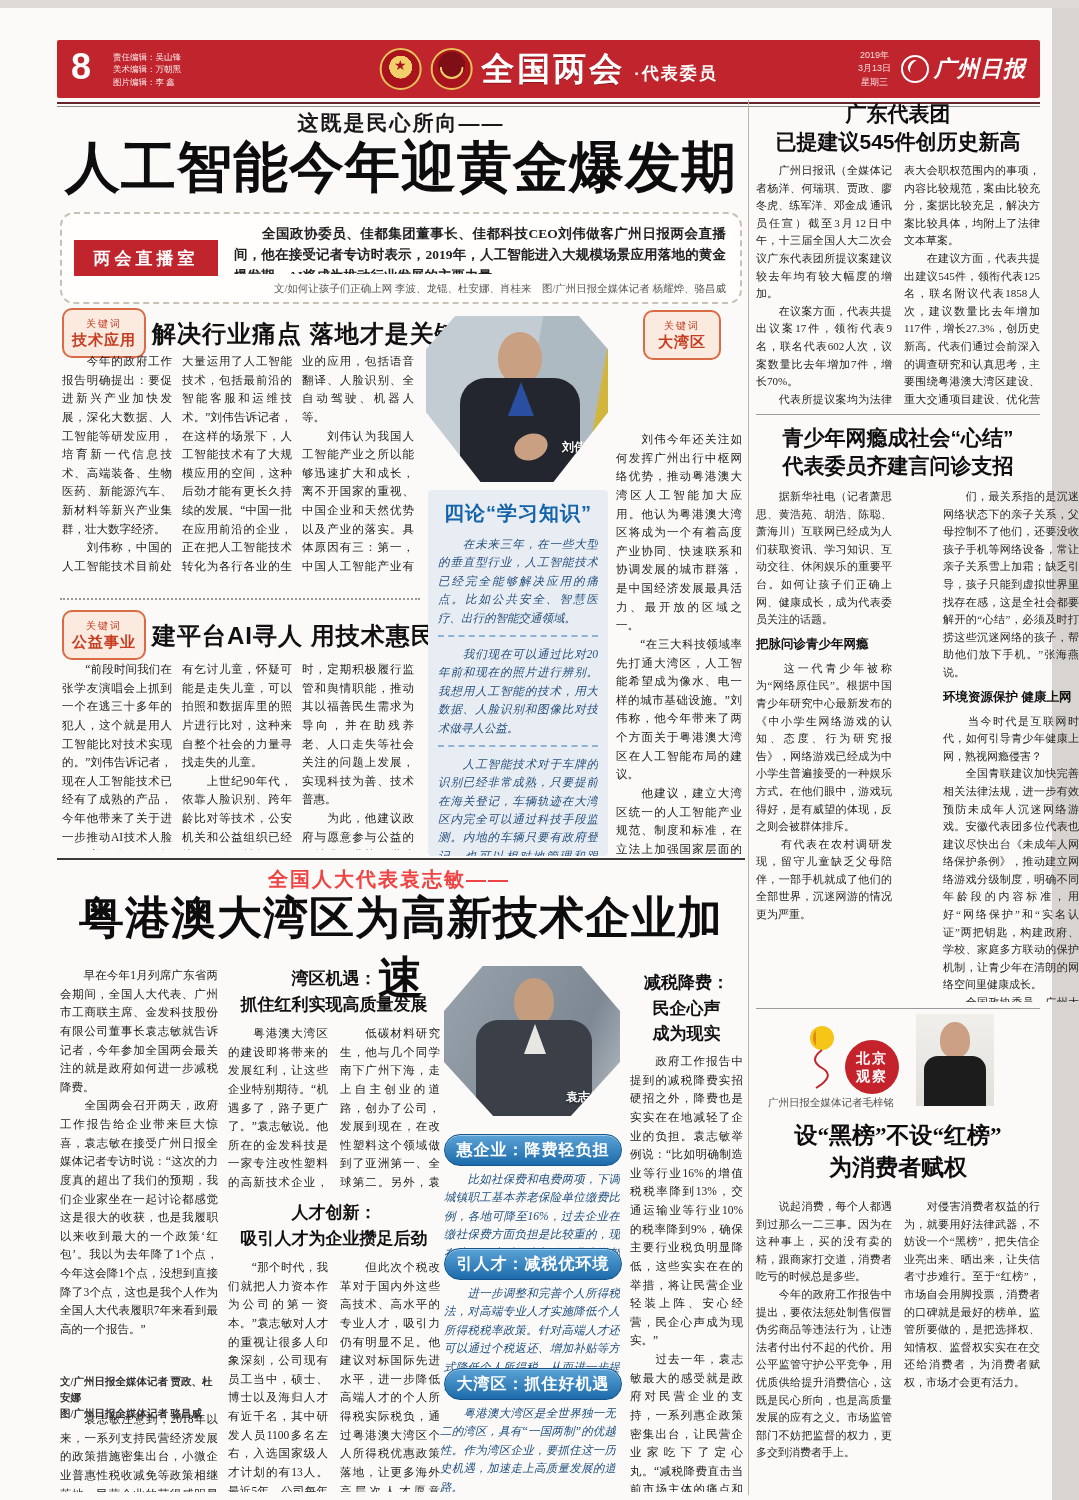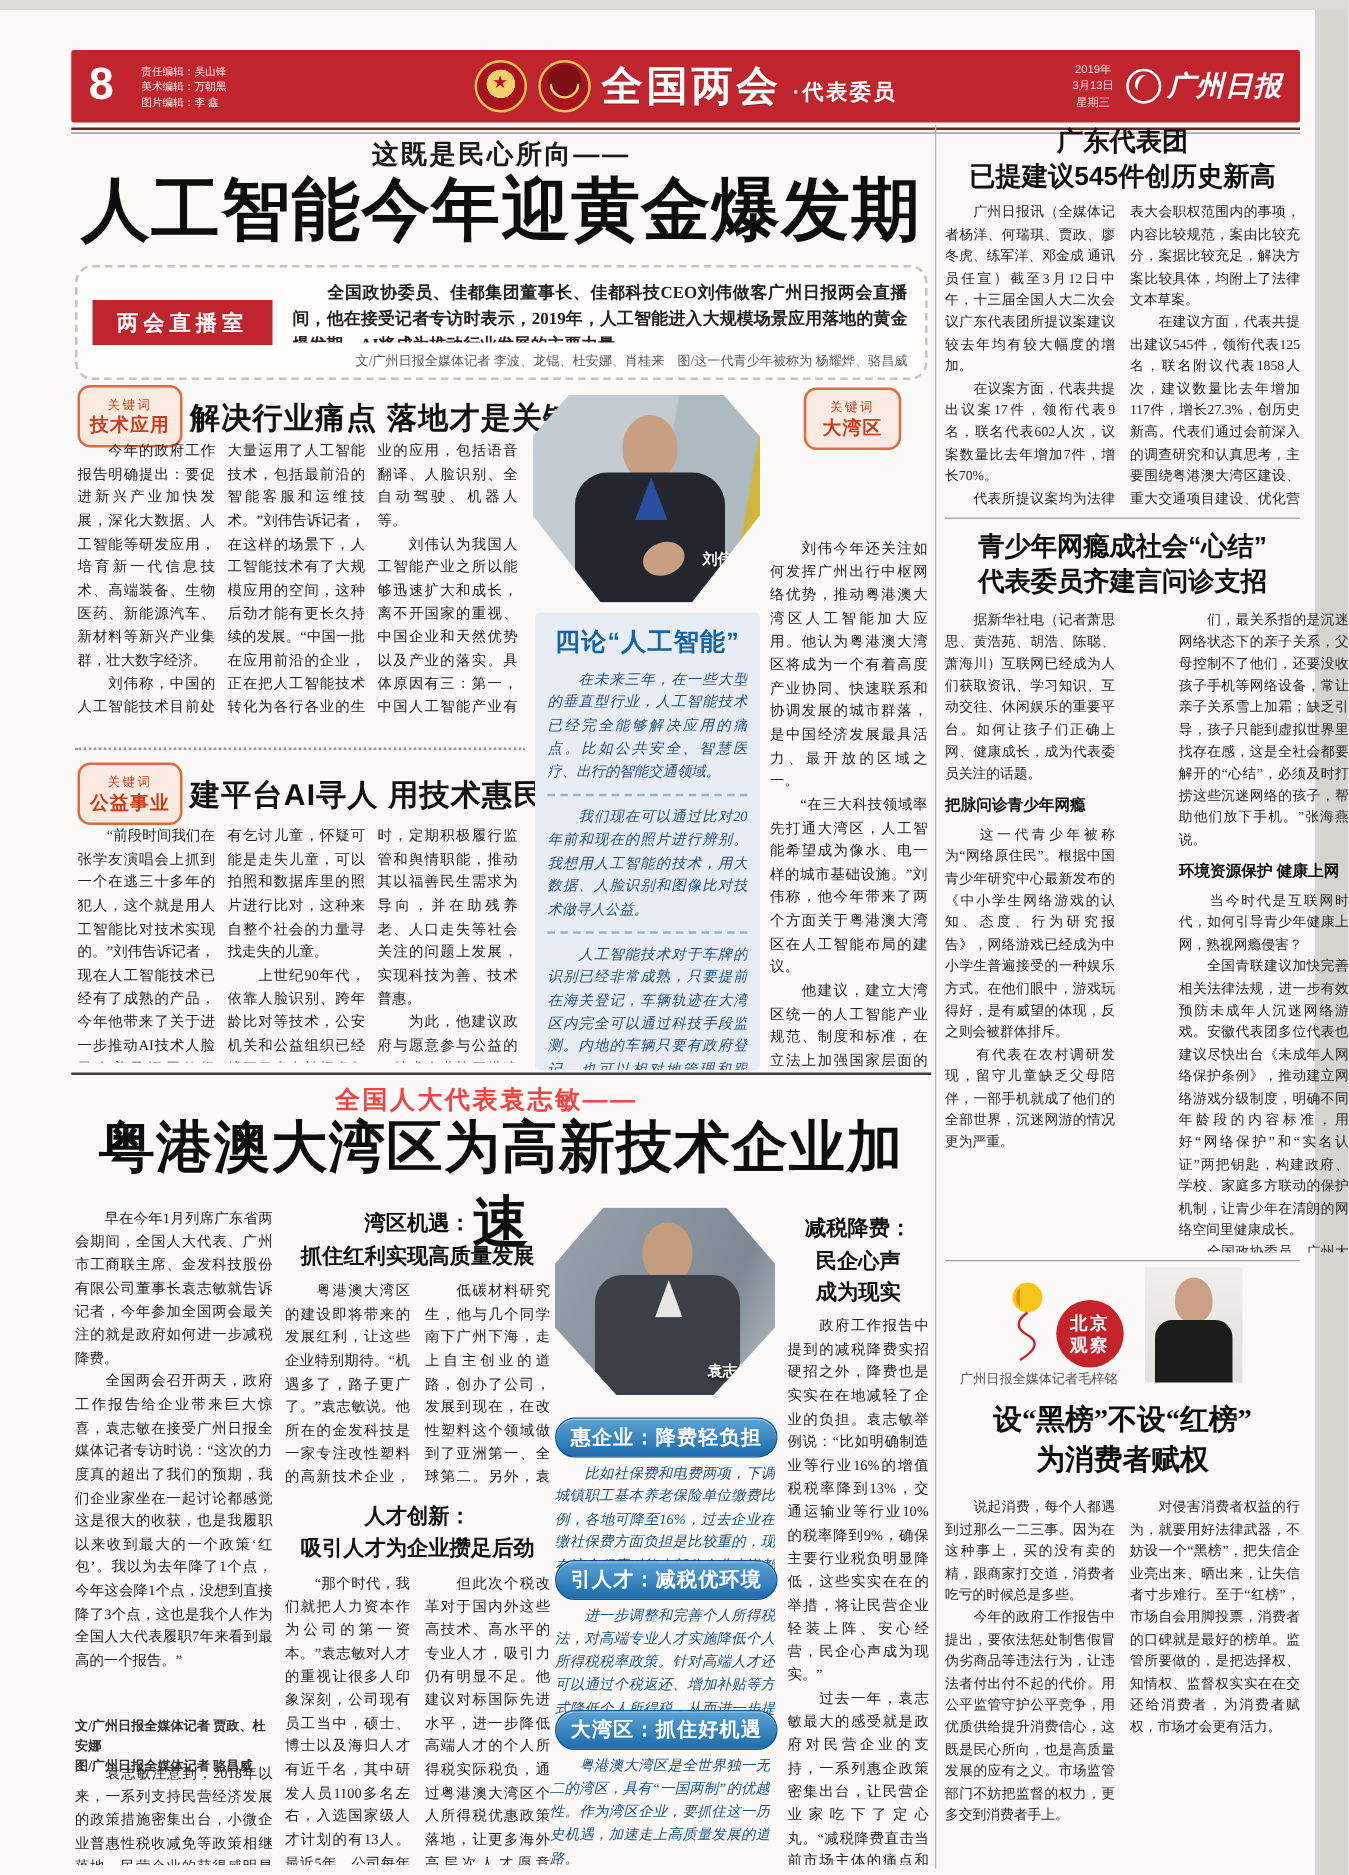--- a/index.html
+++ b/index.html
@@ -173,21 +173,21 @@
   </div>
   <div class="abs" id="rule"></div>
   <div class="abs" id="rule2"></div>
 
   <div class="abs ctr" id="kicker1">这既是民心所向——</div>
   <div class="abs ctr" id="headline1">人工智能今年迎黄金爆发期</div>
 
   <div class="abs" id="introbox">
     <div id="ribbon">两会直播室</div>
     <div id="intro">　　全国政协委员、佳都集团董事长、佳都科技CEO刘伟做客广州日报两会直播间，他在接受记者专访时表示，2019年，人工智能进入大规模场景应用落地的黄金爆发期，AI将成为推动行业发展的主要力量。</div>
-    <div id="byline1">文/广州日报全媒体记者 李波、龙锟、杜安娜、肖桂来　图/这一代青少年被称为 杨耀烨、骆昌威</div>
+    <div id="byline1">文/如何让孩子们正确上网 李波、龙锟、杜安娜、肖桂来　图/广州日报全媒体记者 杨耀烨、骆昌威</div>
   </div>
 
   <div class="abs kwbadge" id="kw1badge">
     <span class="l1">关键词</span>
     <span class="l2">技术应用</span>
   </div>
   <div class="abs sechead" id="kw1head">解决行业痛点  落地才是关键</div>
   <div class="abs body" id="t1c0">　　今年的政府工作报告明确提出：要促进新兴产业加快发展，深化大数据、人工智能等研发应用，培育新一代信息技术、高端装备、生物医药、新能源汽车、新材料等新兴产业集群，壮大数字经济。
 　　刘伟称，中国的人工智能技术目前处在全球前列，国内有一大批人工智能企业掌握了核心的技术。但是从商业化、落地的角度看，他认为，未来三年，在一些大型的垂直型行业，人工智能技术已经完全能够解决应用的痛点。去年，佳都科技中标的广州地铁100多亿元订单的落地，</div>
   <div class="abs body" id="t1c1">大量运用了人工智能技术，包括最前沿的智能客服和运维技术。”刘伟告诉记者，在这样的场景下，人工智能技术有了大规模应用的空间，这种后劲才能有更长久持续的发展。“中国一批在应用前沿的企业，正在把人工智能技术转化为各行各业的生产力，带动更多商业场景落地。”刘伟强调，纯技术应用发展的路径越来越清晰，把人工智能用在一线，解决行业痛点，落地才是关键。</div>
@@ -210,21 +210,21 @@
 
   <div class="abs" id="photoLiu">
     <div class="head"></div>
     <div class="torso"></div>
     <div class="shirt"></div>
     <div class="hand"></div>
     <span class="photocap" id="capLiu">刘伟</span>
   </div>
 
   <div class="abs clip" id="silun">
-    <div id="siluntitle">四论“人工智能”</div>
+    <div id="siluntitle">四论“学习知识”</div>
     <div class="silunitem">　　在未来三年，在一些大型的垂直型行业，人工智能技术已经完全能够解决应用的痛点。比如公共安全、智慧医疗、出行的智能交通领域。</div>
     <div class="silunitem">　　我们现在可以通过比对20年前和现在的照片进行辨别。我想用人工智能的技术，用大数据、人脸识别和图像比对技术做寻人公益。</div>
     <div class="silunitem">　　人工智能技术对于车牌的识别已经非常成熟，只要提前在海关登记，车辆轨迹在大湾区内完全可以通过科技手段监测。内地的车辆只要有政府登记，也可以相对地管理和跟踪。</div>
 
   </div>
 
   <div class="abs kwbadge" id="baybadge">
     <span class="l1">关键词</span>
     <span class="l2">大湾区</span>
   </div>

